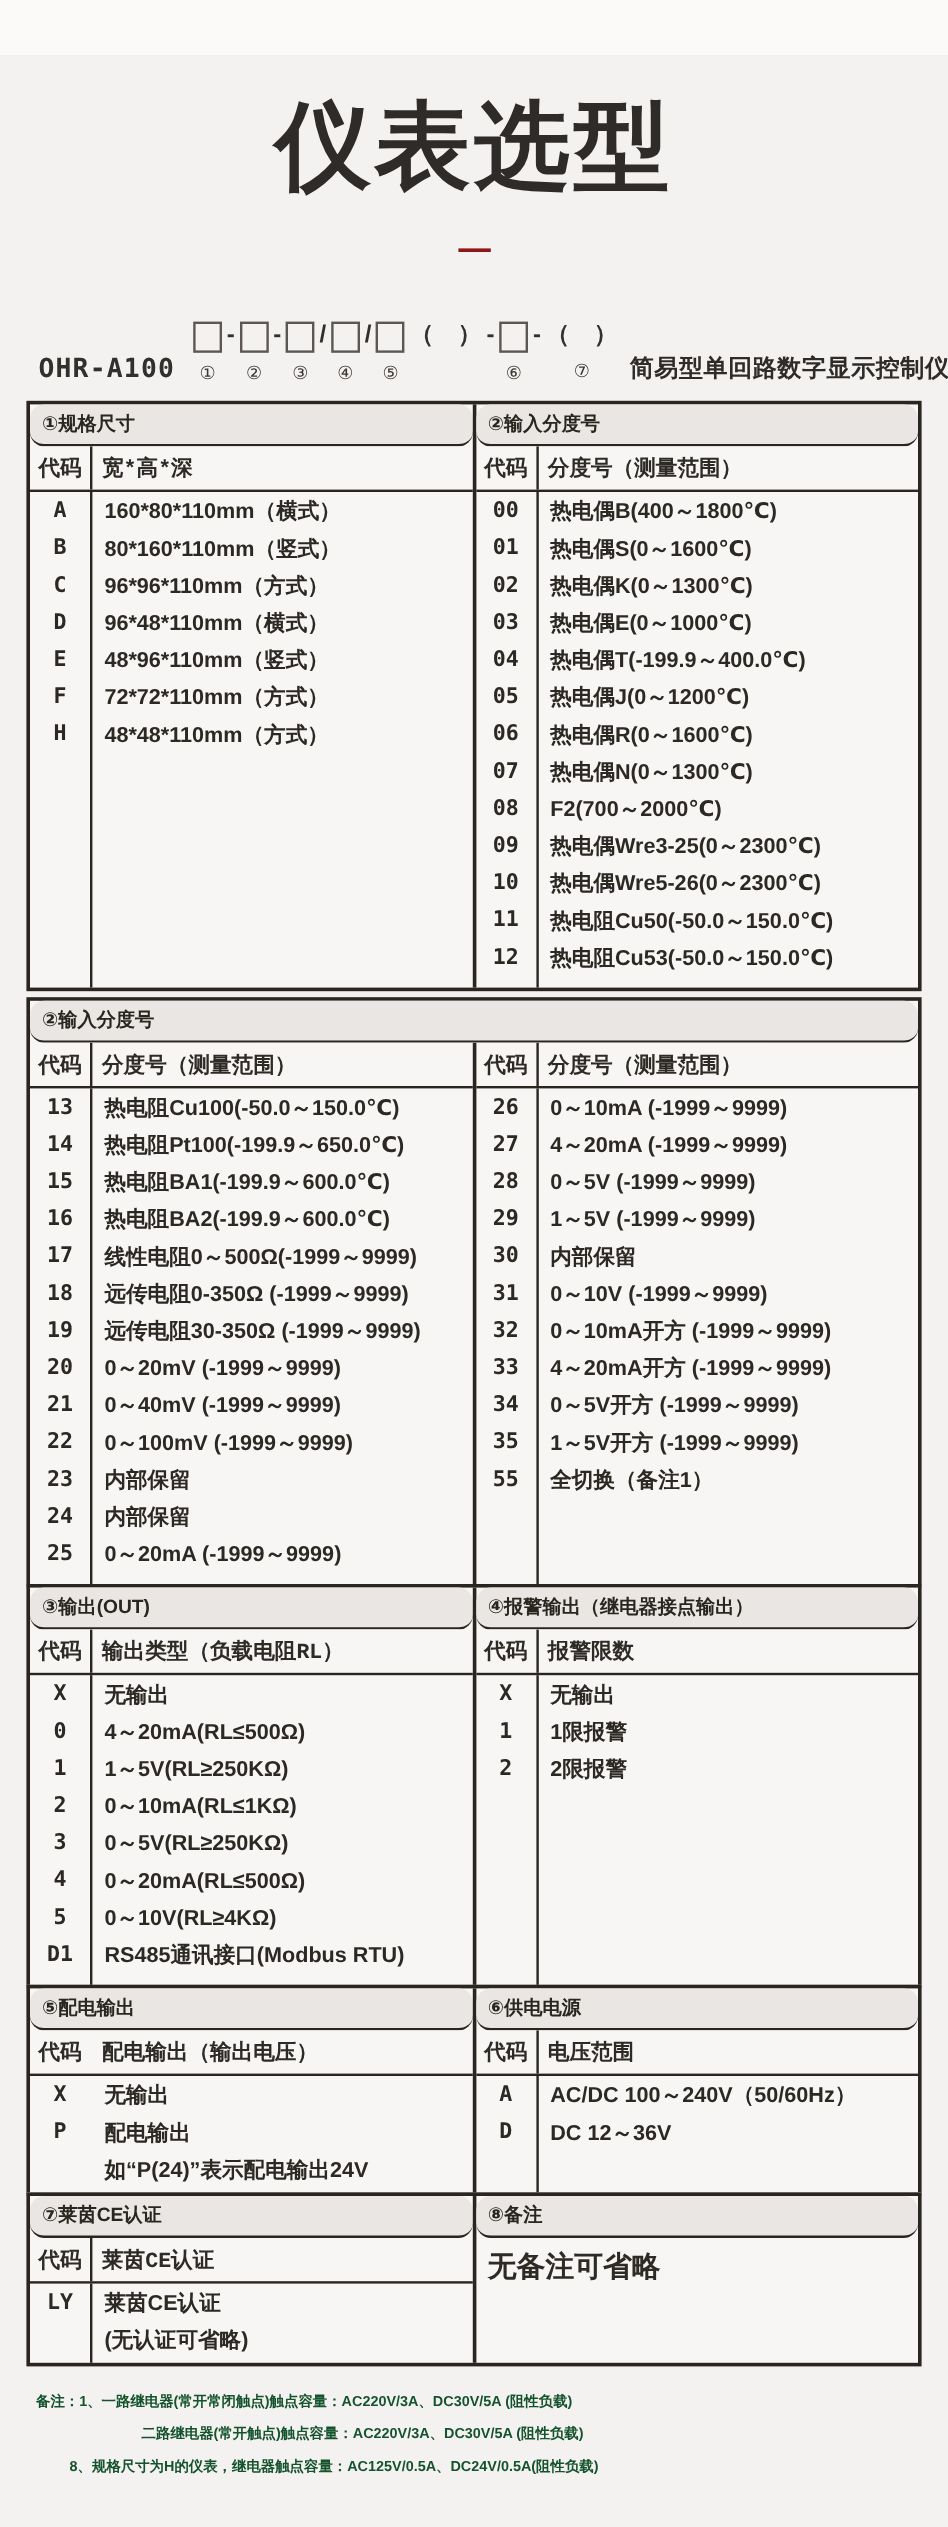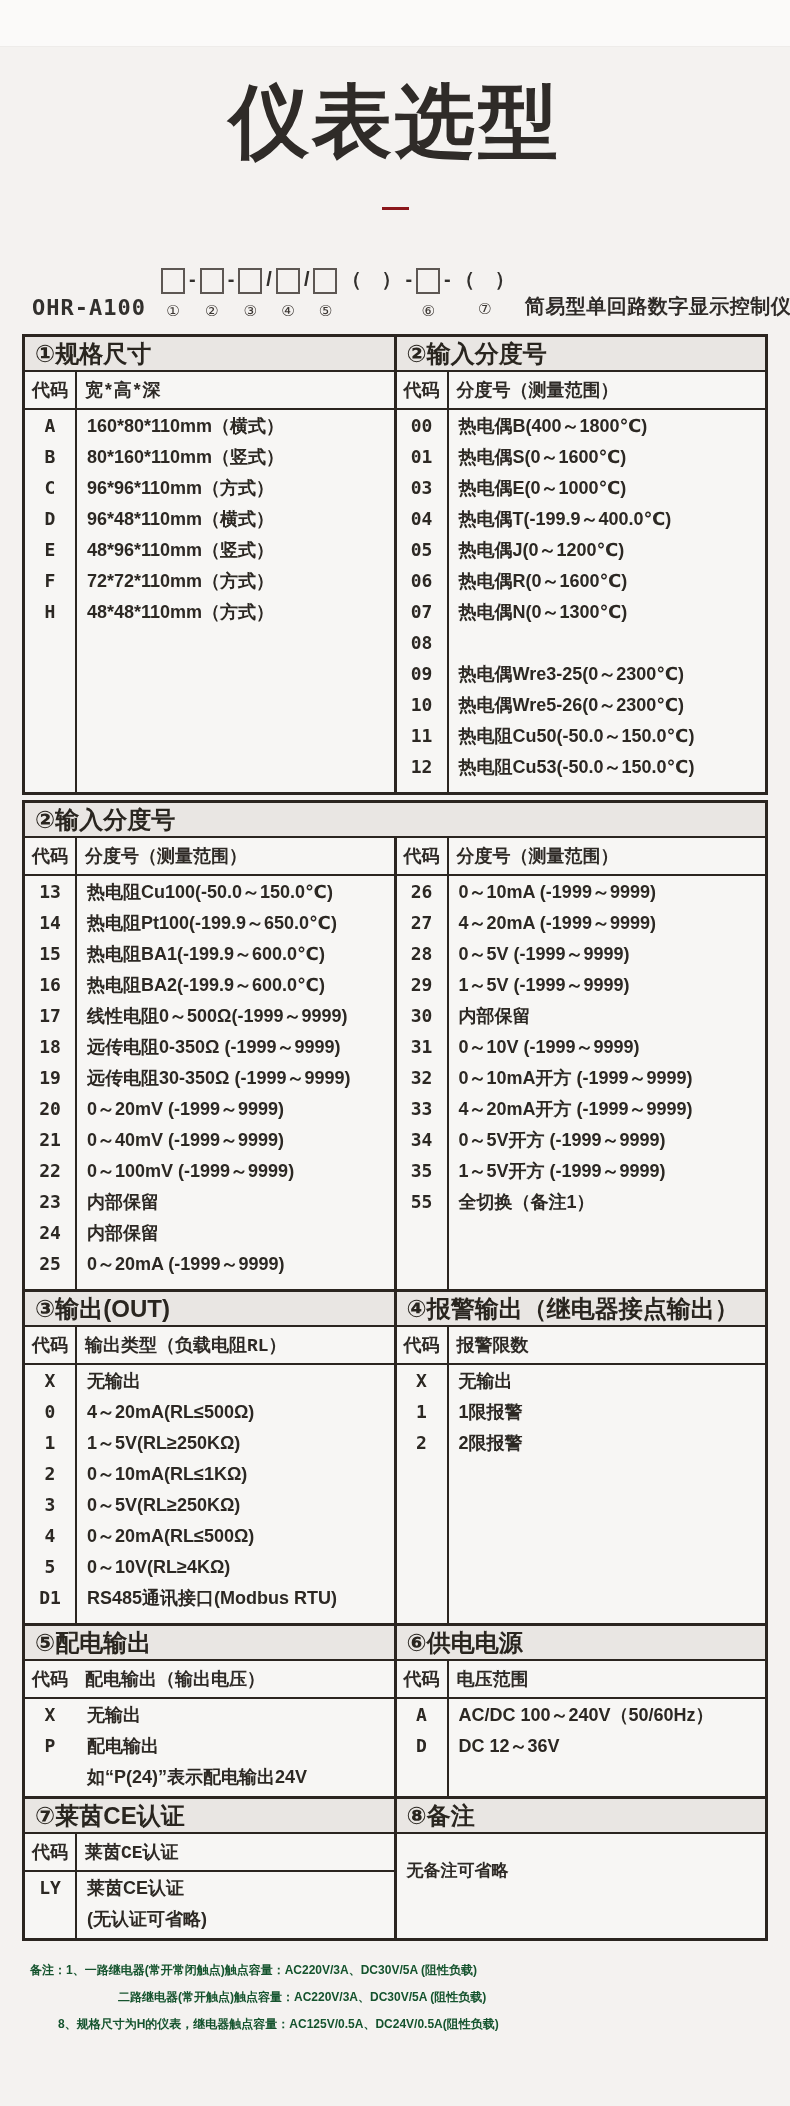--- a/index.html
+++ b/index.html
@@ -43,35 +43,35 @@
   
   .tables{margin:14px 22px 0;}
   .tgroup{border:3px solid #2b2520;background:#f7f6f4;}
   .tgroup.joined{margin-top:-3px;}
   .tgroup.gap{margin-top:5px;}
   .halves{display:flex;align-items:stretch;}
   .half{flex:1 1 50%;min-width:0;display:flex;flex-direction:column;}
   .half + .half{border-left:3px solid #2b2520;}
   .band{
     background:#e9e6e3;border-bottom:2px solid #2b2520;
-    font-size:24px;font-weight:700;color:#29251f;
-    padding:5px 10px 4px;line-height:24px;height:24px;
+    font-size:16px;font-weight:700;color:#29251f;
+    padding:5px 10px 4px;line-height:24px;height:24px;border-radius:12px;
   }
   .hdr{display:flex;border-bottom:2px solid #2b2520;font-weight:700;font-size:18px;justify-content:flex-end;}
   .hdr .code{width:50px;flex:0 0 50px;text-align:center;padding:6px 0;}
   .hdr .desc{flex:1;padding:6px 8px 6px 10px;white-space:nowrap;overflow:hidden;font-family:Liberation Mono, monospace;}
   .rows{flex:1;display:flex;flex-direction:column;position:relative;padding-bottom:10px;}
   .withdiv .rows::before{content:"";position:absolute;left:50px;top:0;bottom:0;width:2px;background:#2b2520;}
   .withdiv .hdr{position:relative;}
   .withdiv .hdr::before{content:"";position:absolute;left:50px;top:0;bottom:0;width:2px;background:#2b2520;}
   .tgroup.tight .rows{padding-bottom:4px;}
   .row{display:flex;align-items:center;height:31px;font-size:18px;font-weight:700;color:#2c2823;}
   .row .code{width:50px;flex:0 0 50px;text-align:center;font-family:"DejaVu Sans Mono","Liberation Mono",monospace;font-size:18px;}
   .row .desc{flex:1;padding:0 6px 0 12px;white-space:nowrap;overflow:hidden;}
-  .note-content{padding:25px 10px 0 10px;font-size:17px;font-weight:700;flex:1;}
+  .note-content{padding:8px 10px 0 10px;font-size:24px;font-weight:700;flex:1;}
 
   
   .footnotes{margin:16px 22px 0;font-size:12px;line-height:27px;color:#14532d;font-weight:700;}
   .footnotes .note{white-space:nowrap;}
   .footnotes .note:nth-child(1){padding-left:8px;}
   .footnotes .note:nth-child(2){padding-left:96px;}
   .footnotes .note:nth-child(3){padding-left:36px;}
 </style>
 </head>
 <body>
@@ -197,20 +197,24 @@
           <div class="rows">
               <div class="row">
                 <span class="code">00</span>
                 <span class="desc">热电偶B(400～1800℃)</span>
               </div>
               <div class="row">
                 <span class="code">01</span>
                 <span class="desc">热电偶S(0～1600℃)</span>
               </div>
               <div class="row">
+                <span class="code">02</span>
+                <span class="desc">热电偶K(0～1300℃)</span>
+              </div>
+              <div class="row">
                 <span class="code">03</span>
                 <span class="desc">热电偶E(0～1000℃)</span>
               </div>
               <div class="row">
                 <span class="code">04</span>
                 <span class="desc">热电偶T(-199.9～400.0℃)</span>
               </div>
               <div class="row">
                 <span class="code">05</span>
                 <span class="desc">热电偶J(0～1200℃)</span>
@@ -218,20 +222,21 @@
               <div class="row">
                 <span class="code">06</span>
                 <span class="desc">热电偶R(0～1600℃)</span>
               </div>
               <div class="row">
                 <span class="code">07</span>
                 <span class="desc">热电偶N(0～1300℃)</span>
               </div>
               <div class="row">
                 <span class="code">08</span>
+                <span class="desc">F2(700～2000℃)</span>
               </div>
               <div class="row">
                 <span class="code">09</span>
                 <span class="desc">热电偶Wre3-25(0～2300℃)</span>
               </div>
               <div class="row">
                 <span class="code">10</span>
                 <span class="desc">热电偶Wre5-26(0～2300℃)</span>
               </div>
               <div class="row">

